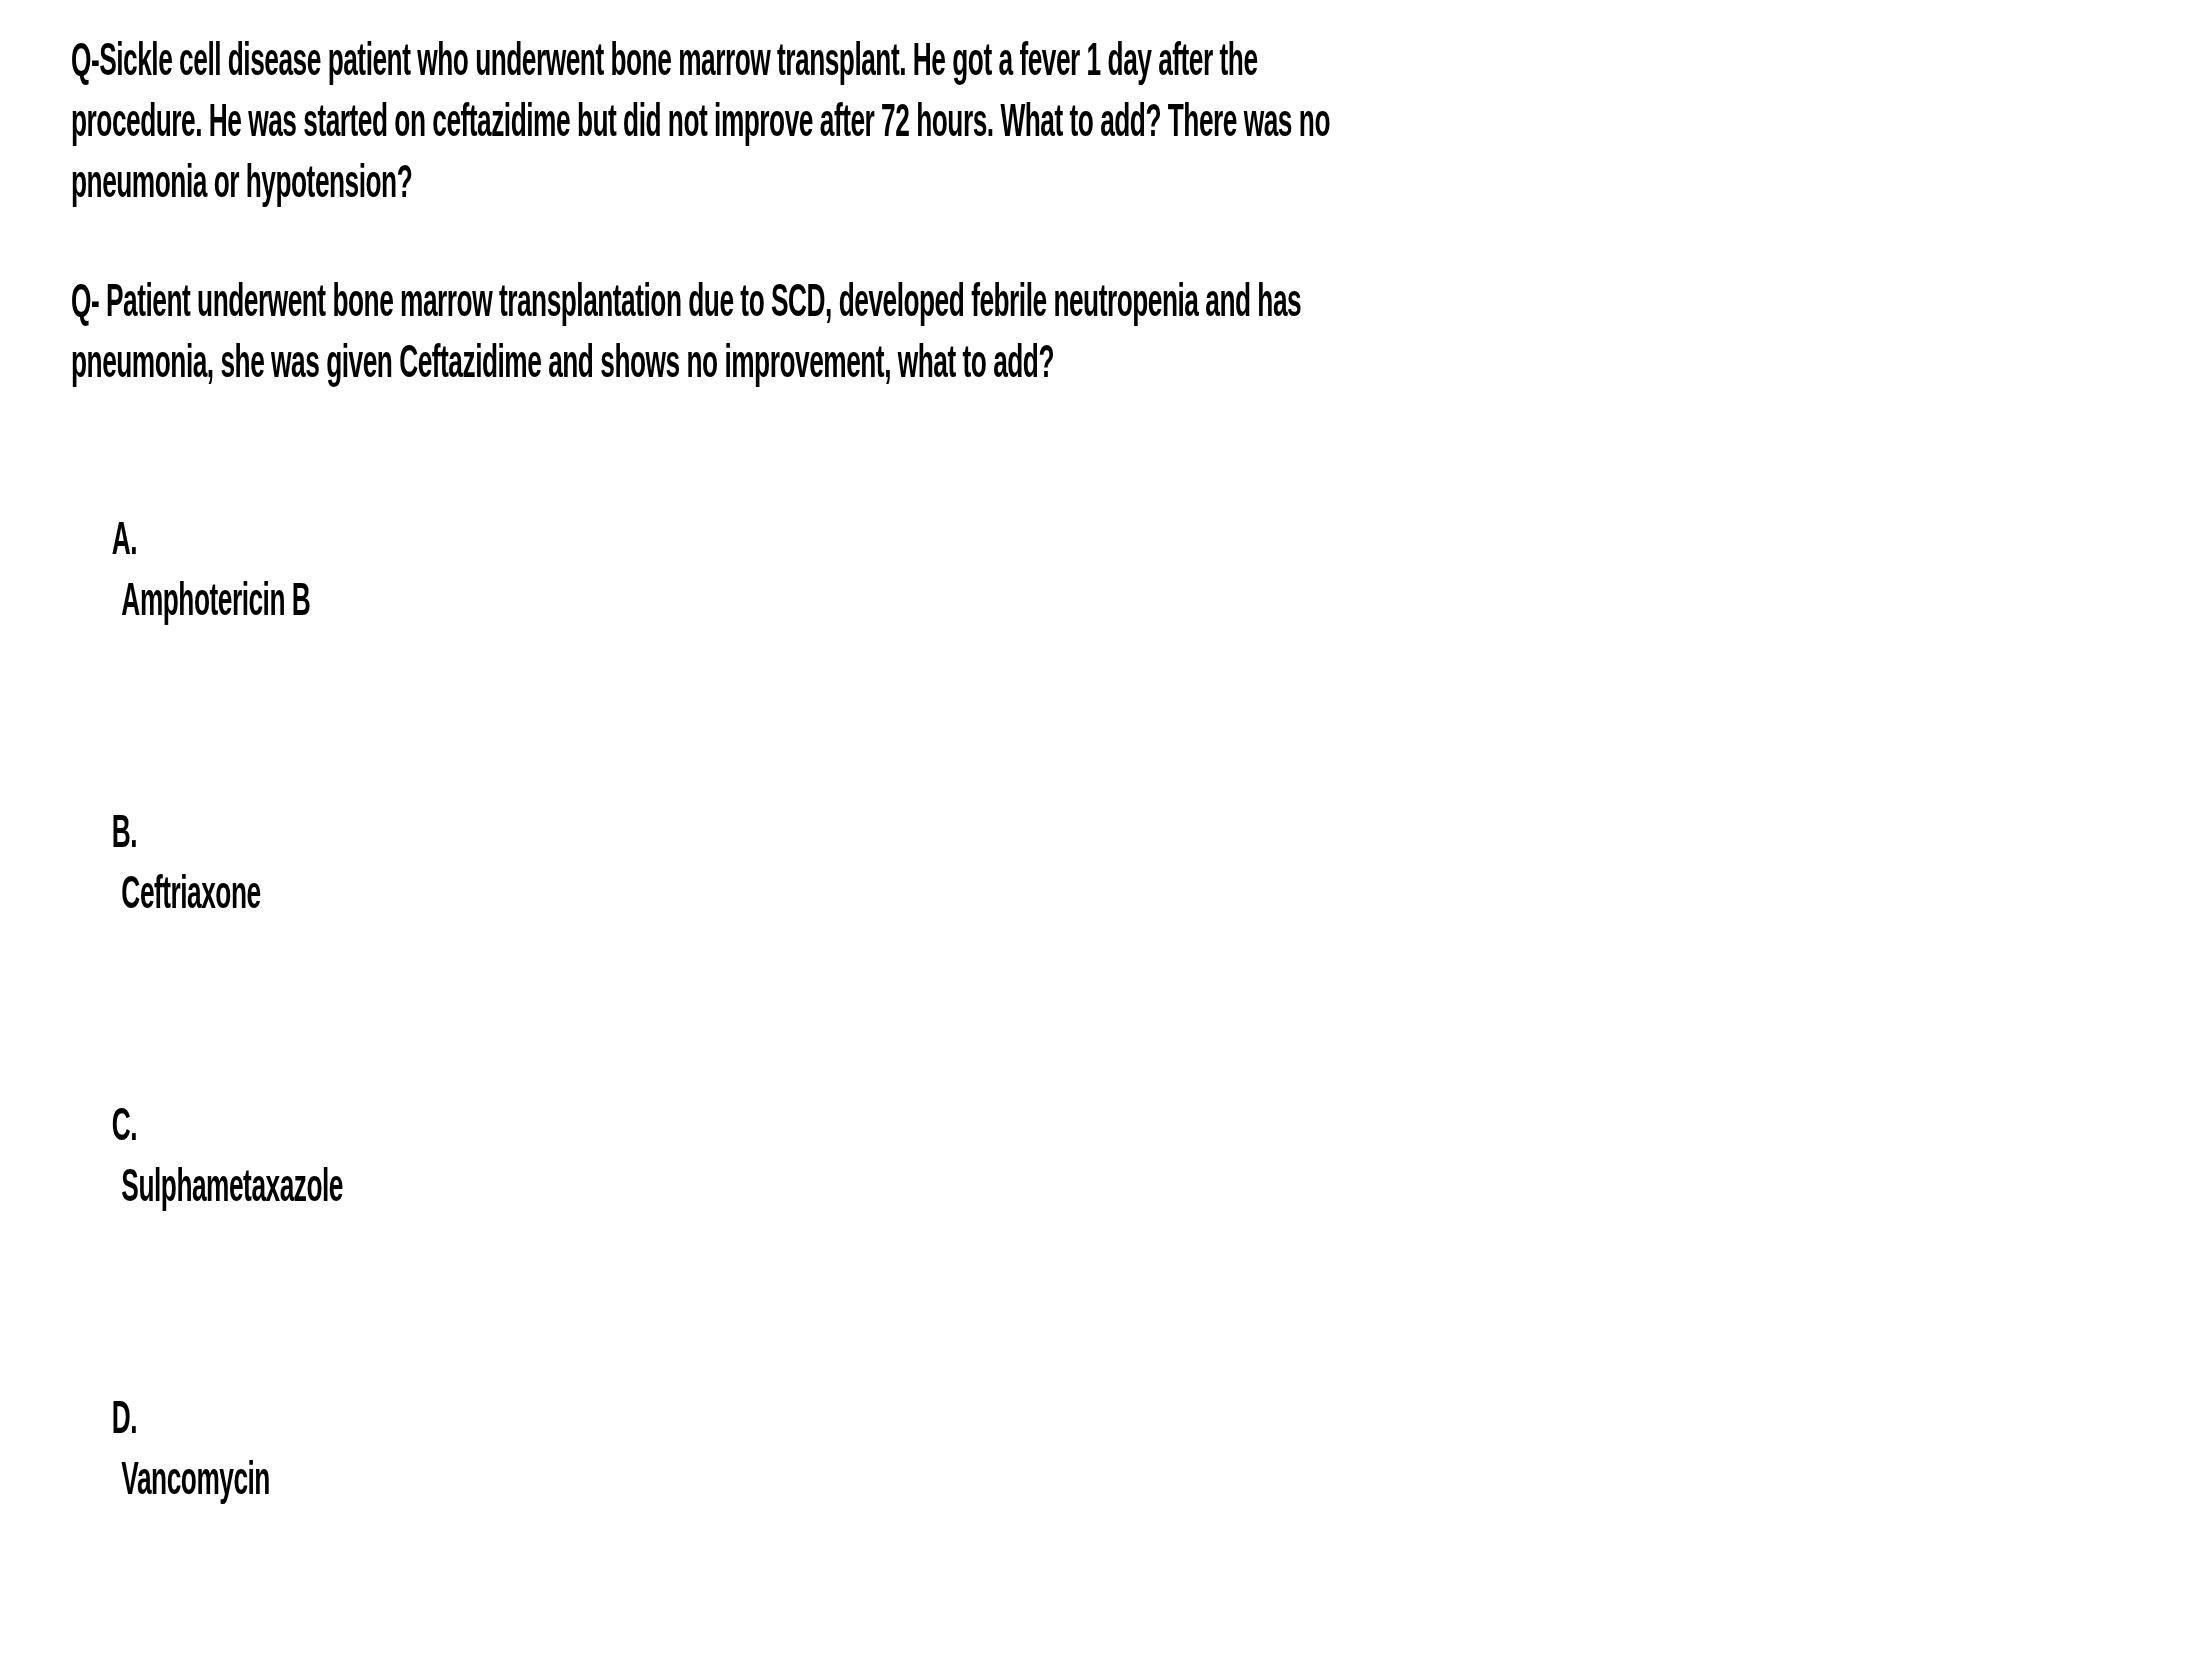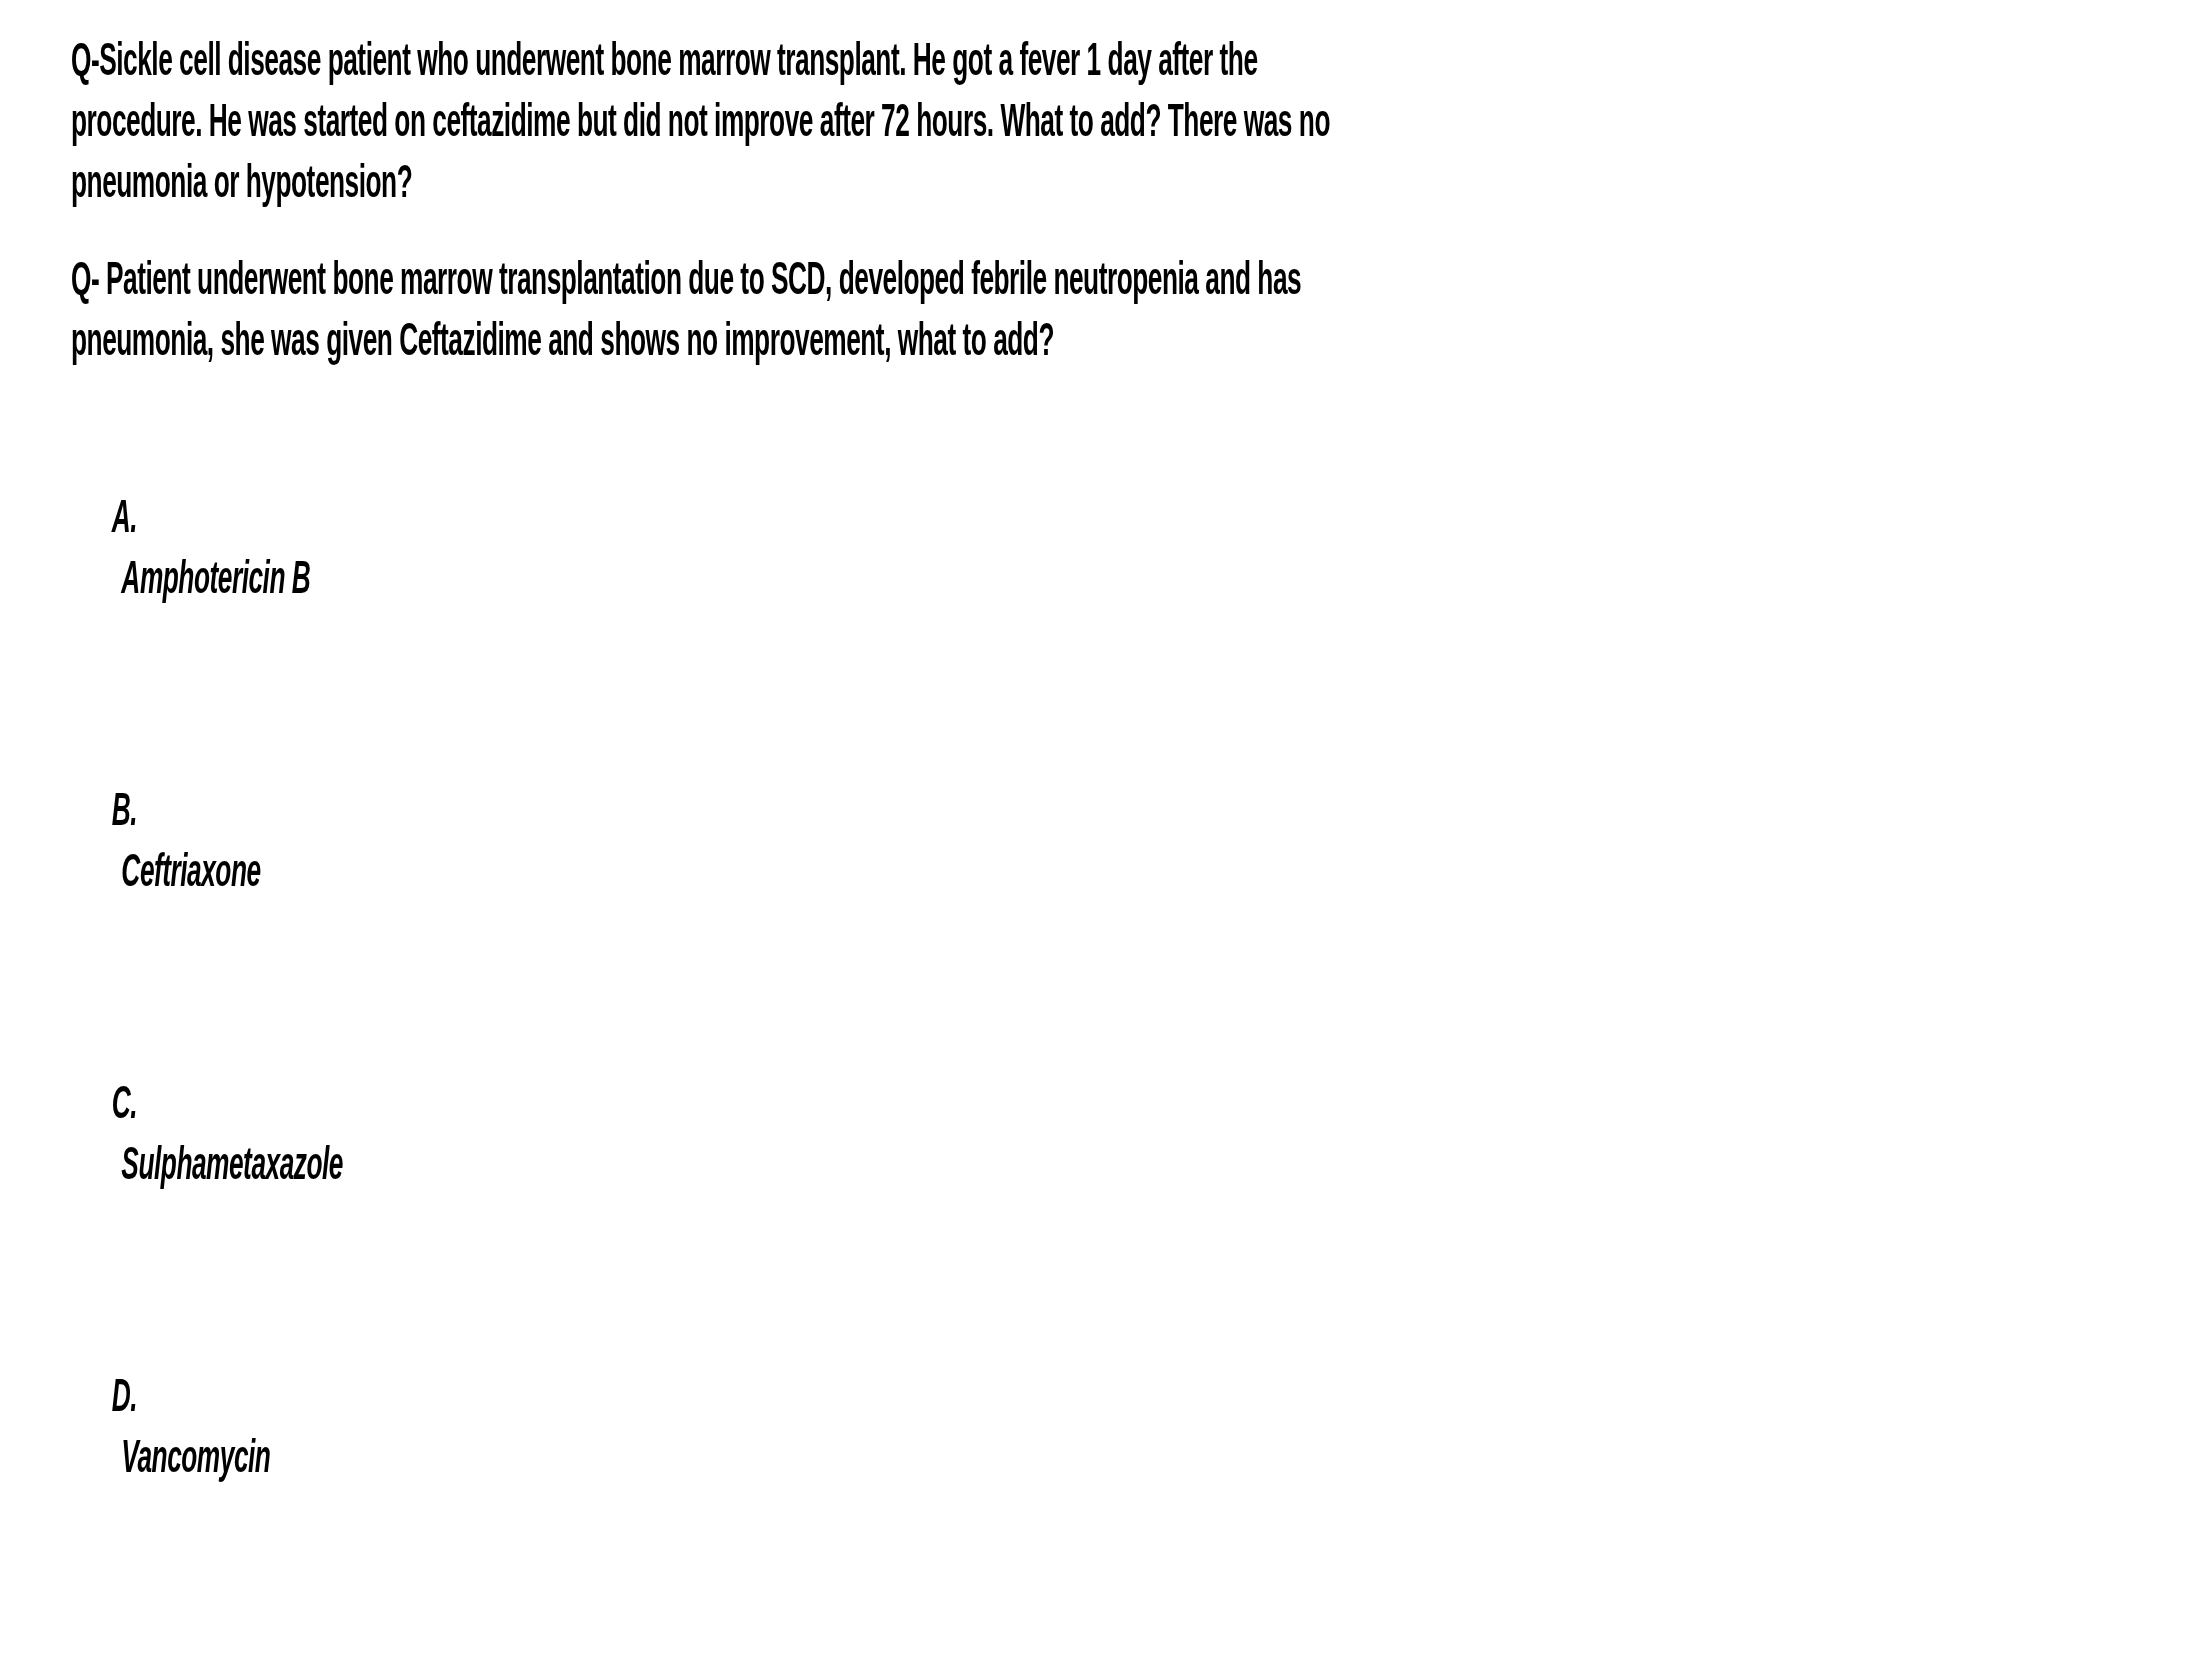--- a/index.html
+++ b/index.html
@@ -16,23 +16,23 @@
     font-weight:700;
     font-size:47px;
     line-height:61px;
     color:#000;
     letter-spacing:-0.9px;
     white-space:pre;
     transform:scaleX(0.56);
     transform-origin:left center;
   }
   .qblock{margin:0;}
-  .qblock + .qblock{margin-top:36px;}
+  .qblock + .qblock{margin-top:58px;}
 
-  .options{margin-top:55px;font-style:italic;}
+  .options{margin-top:55px;}
   .opt-row{margin-top:49px;}
   .opt-row:first-child{margin-top:0;}
   .opt-letter{display:inline-block;min-width:58px;}
   .opt-label{display:inline-block;margin-left:17px;}
 
   .answer{margin-top:49px;color:#2240ec;}
 </style>
 </head>
 <body>
 

